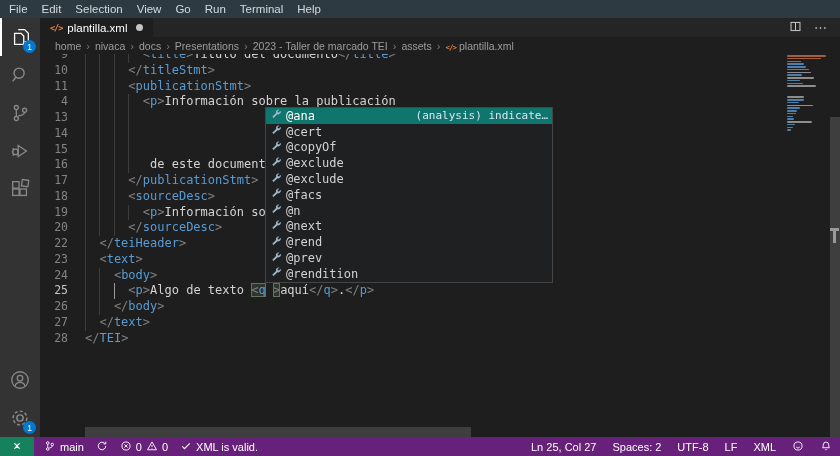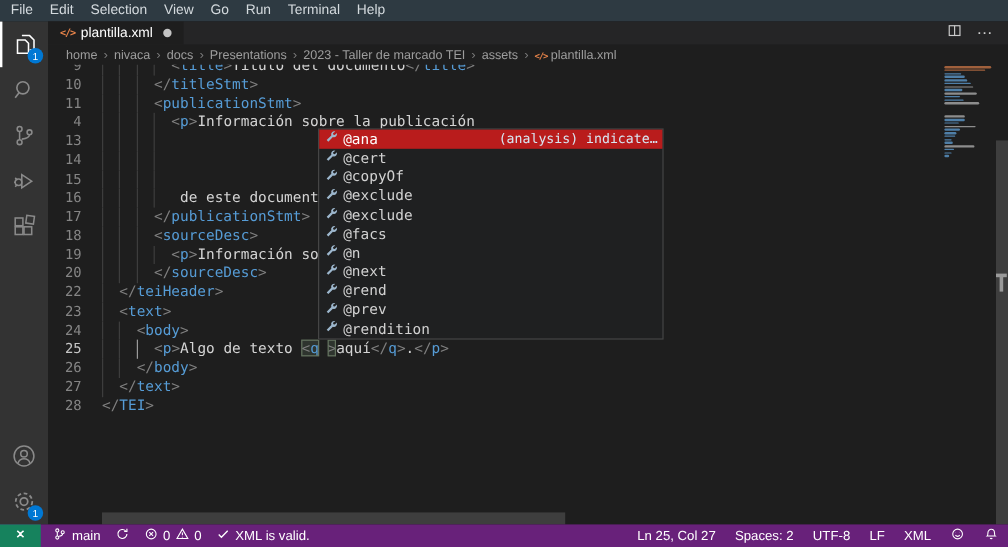--- a/index.html
+++ b/index.html
@@ -60,21 +60,21 @@
   .tk-p { color:#808080; }
   .tk-t { color:#569cd6; }
   .tk-x { color:#d4d4d4; }
   .tok-box { background:rgba(88,110,88,.28); outline:1px solid #64735f; outline-offset:-1px; }
 
   
   .suggest { position:absolute; left:225px; top:89px; width:288px; background:#1f2021;
              border:1px solid #454545; z-index:6;
              font-family:"DejaVu Sans Mono",monospace; font-size:12px; color:#d2d2d2; }
   .srow { height:15.8px; display:flex; align-items:center; gap:4px; padding:0 4px; overflow:hidden; }
-  .srow.sel { background:#b91c1c; color:#ffffff; }
+  .srow.sel { background:#0f766e; color:#ffffff; }
   .srow svg { width:12px; height:12px; flex:none; color:#9db7cd; }
   .sdetail { margin-left:auto; color:#d8e6f2; font-size:11px; white-space:nowrap; }
 
   
   .minimap { position:absolute; right:11px; top:37px; width:42px; height:82px; }
   .mm-row { height:2.75px; }
   .mm-bar { height:1.7px; border-radius:1px; }
   .vscroll { position:absolute; right:0; top:99px; width:10px; height:320px; background:#3e3e3e; }
   .hscroll { position:absolute; left:45px; top:409px; width:386px; height:10px; background:#3e3e3e; }
   .ibeam { position:absolute; right:1px; top:210px; width:9px; height:16px; }

